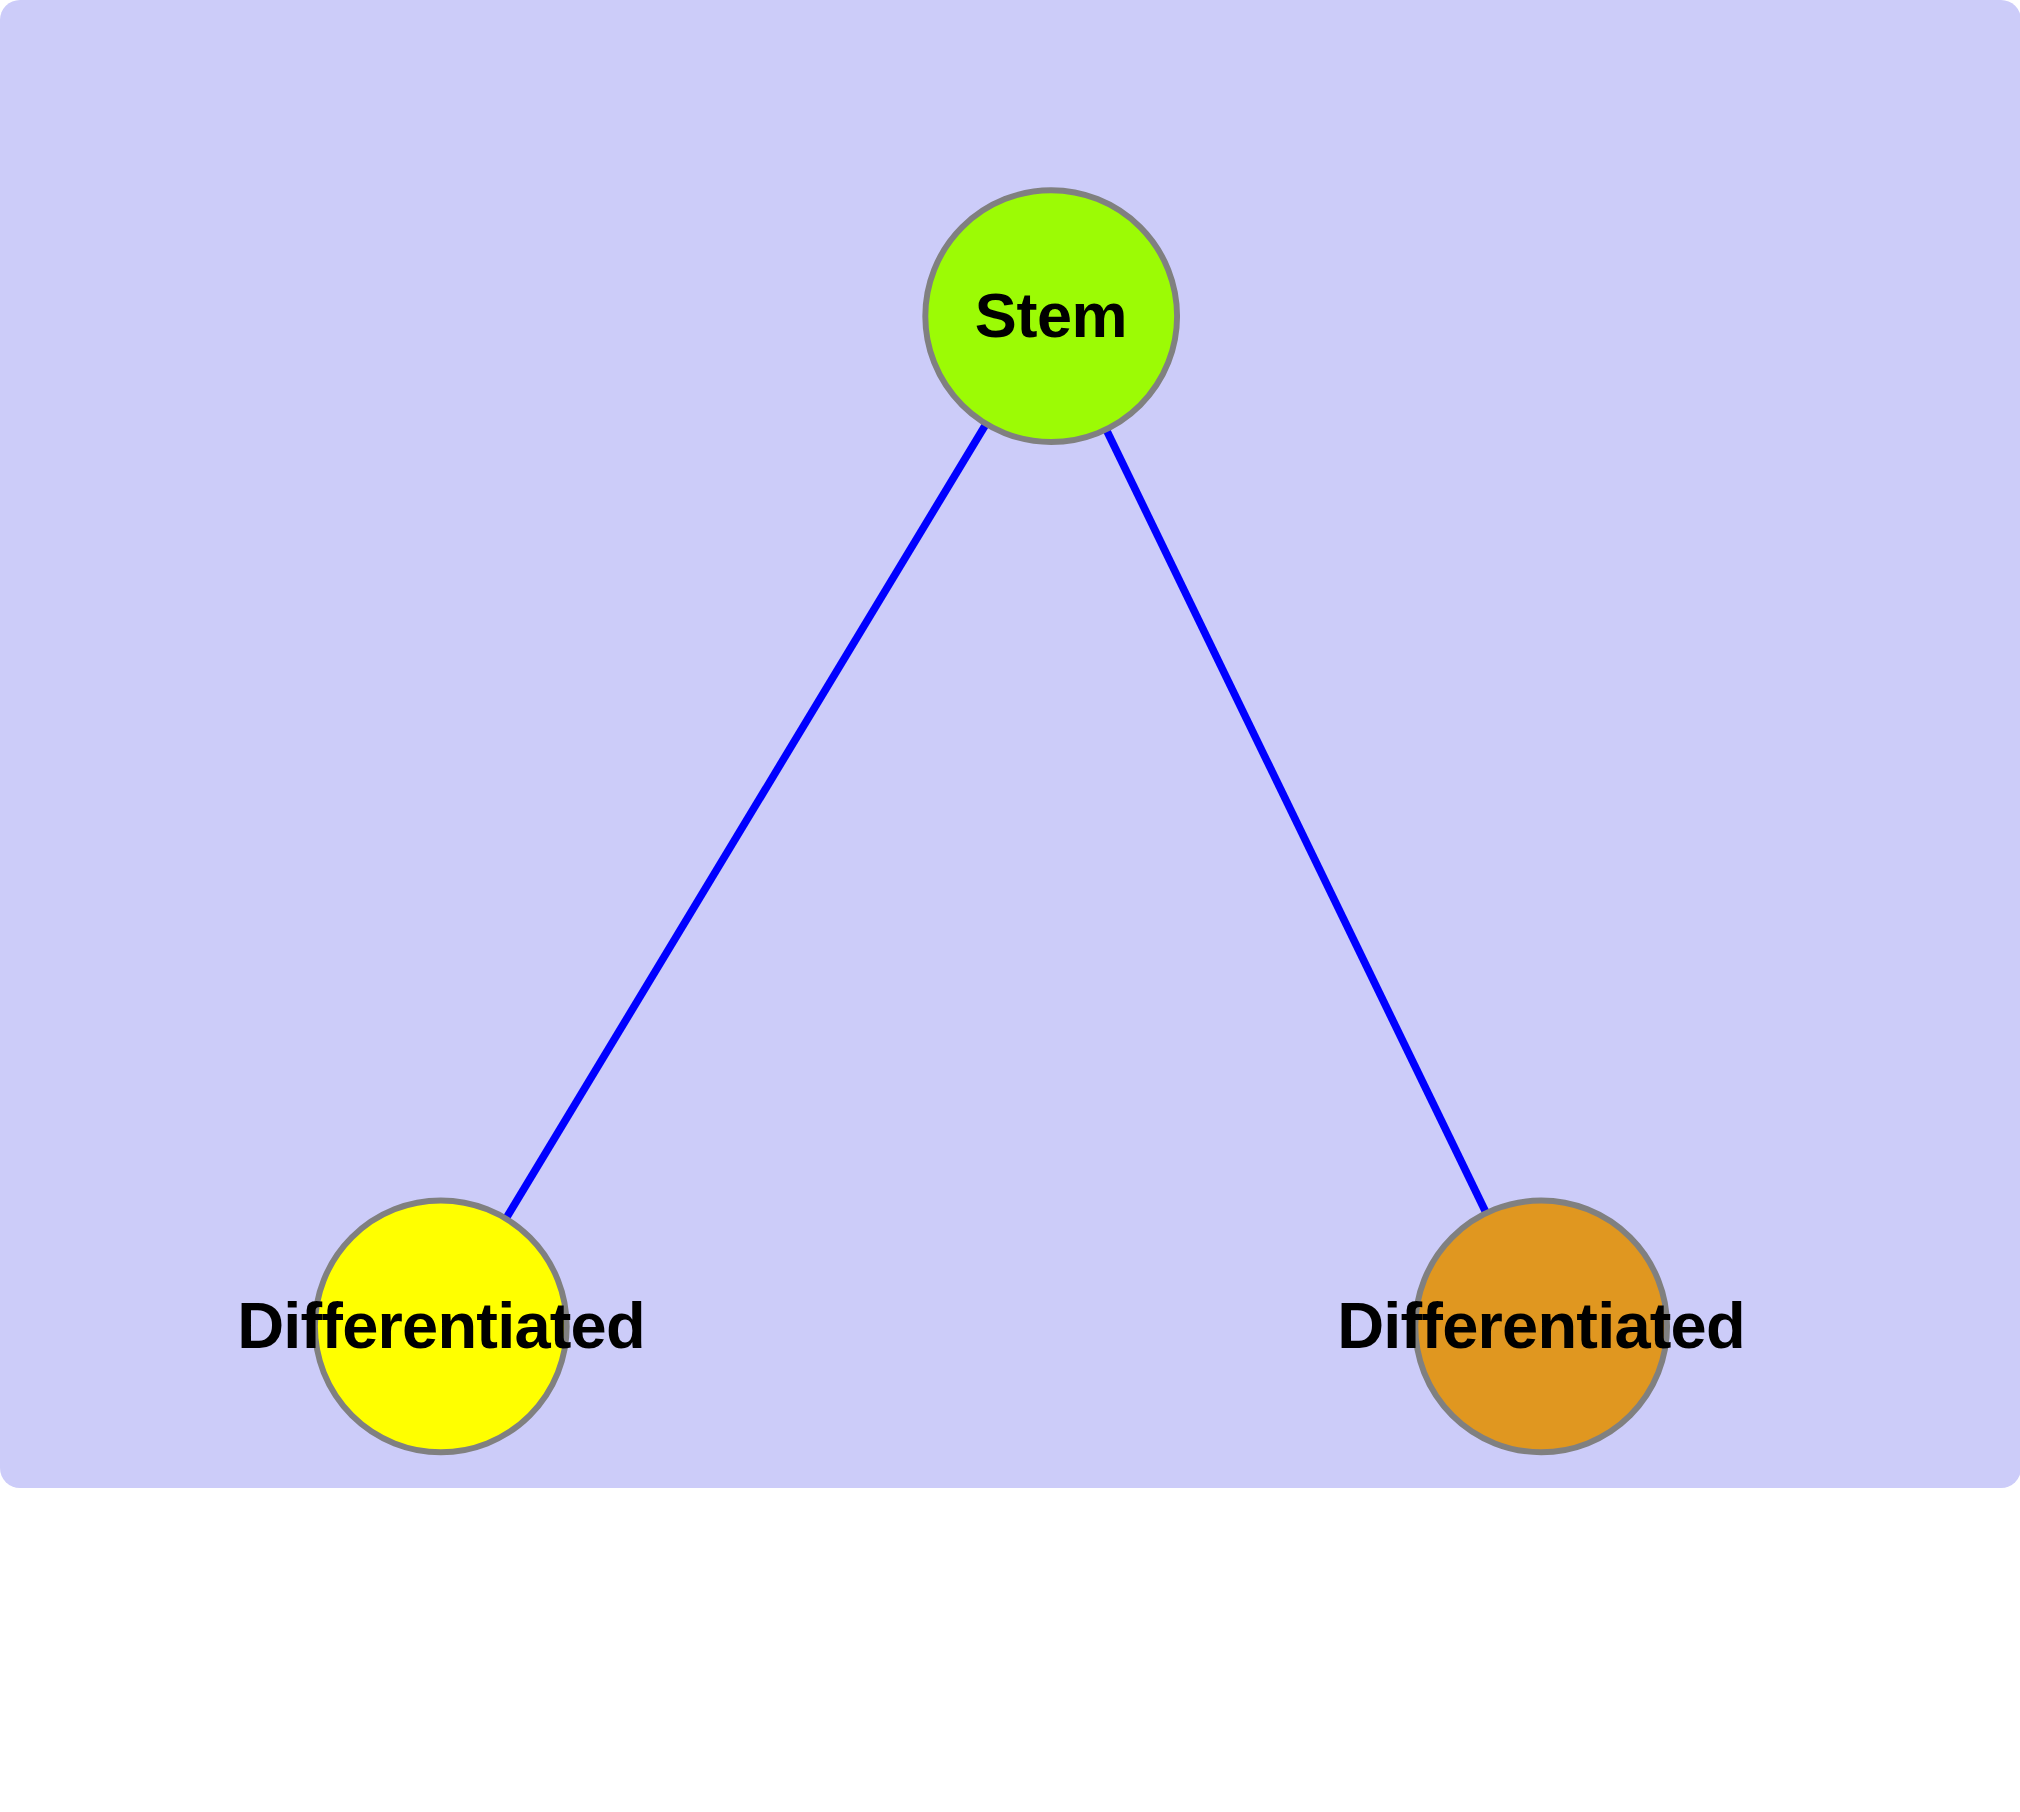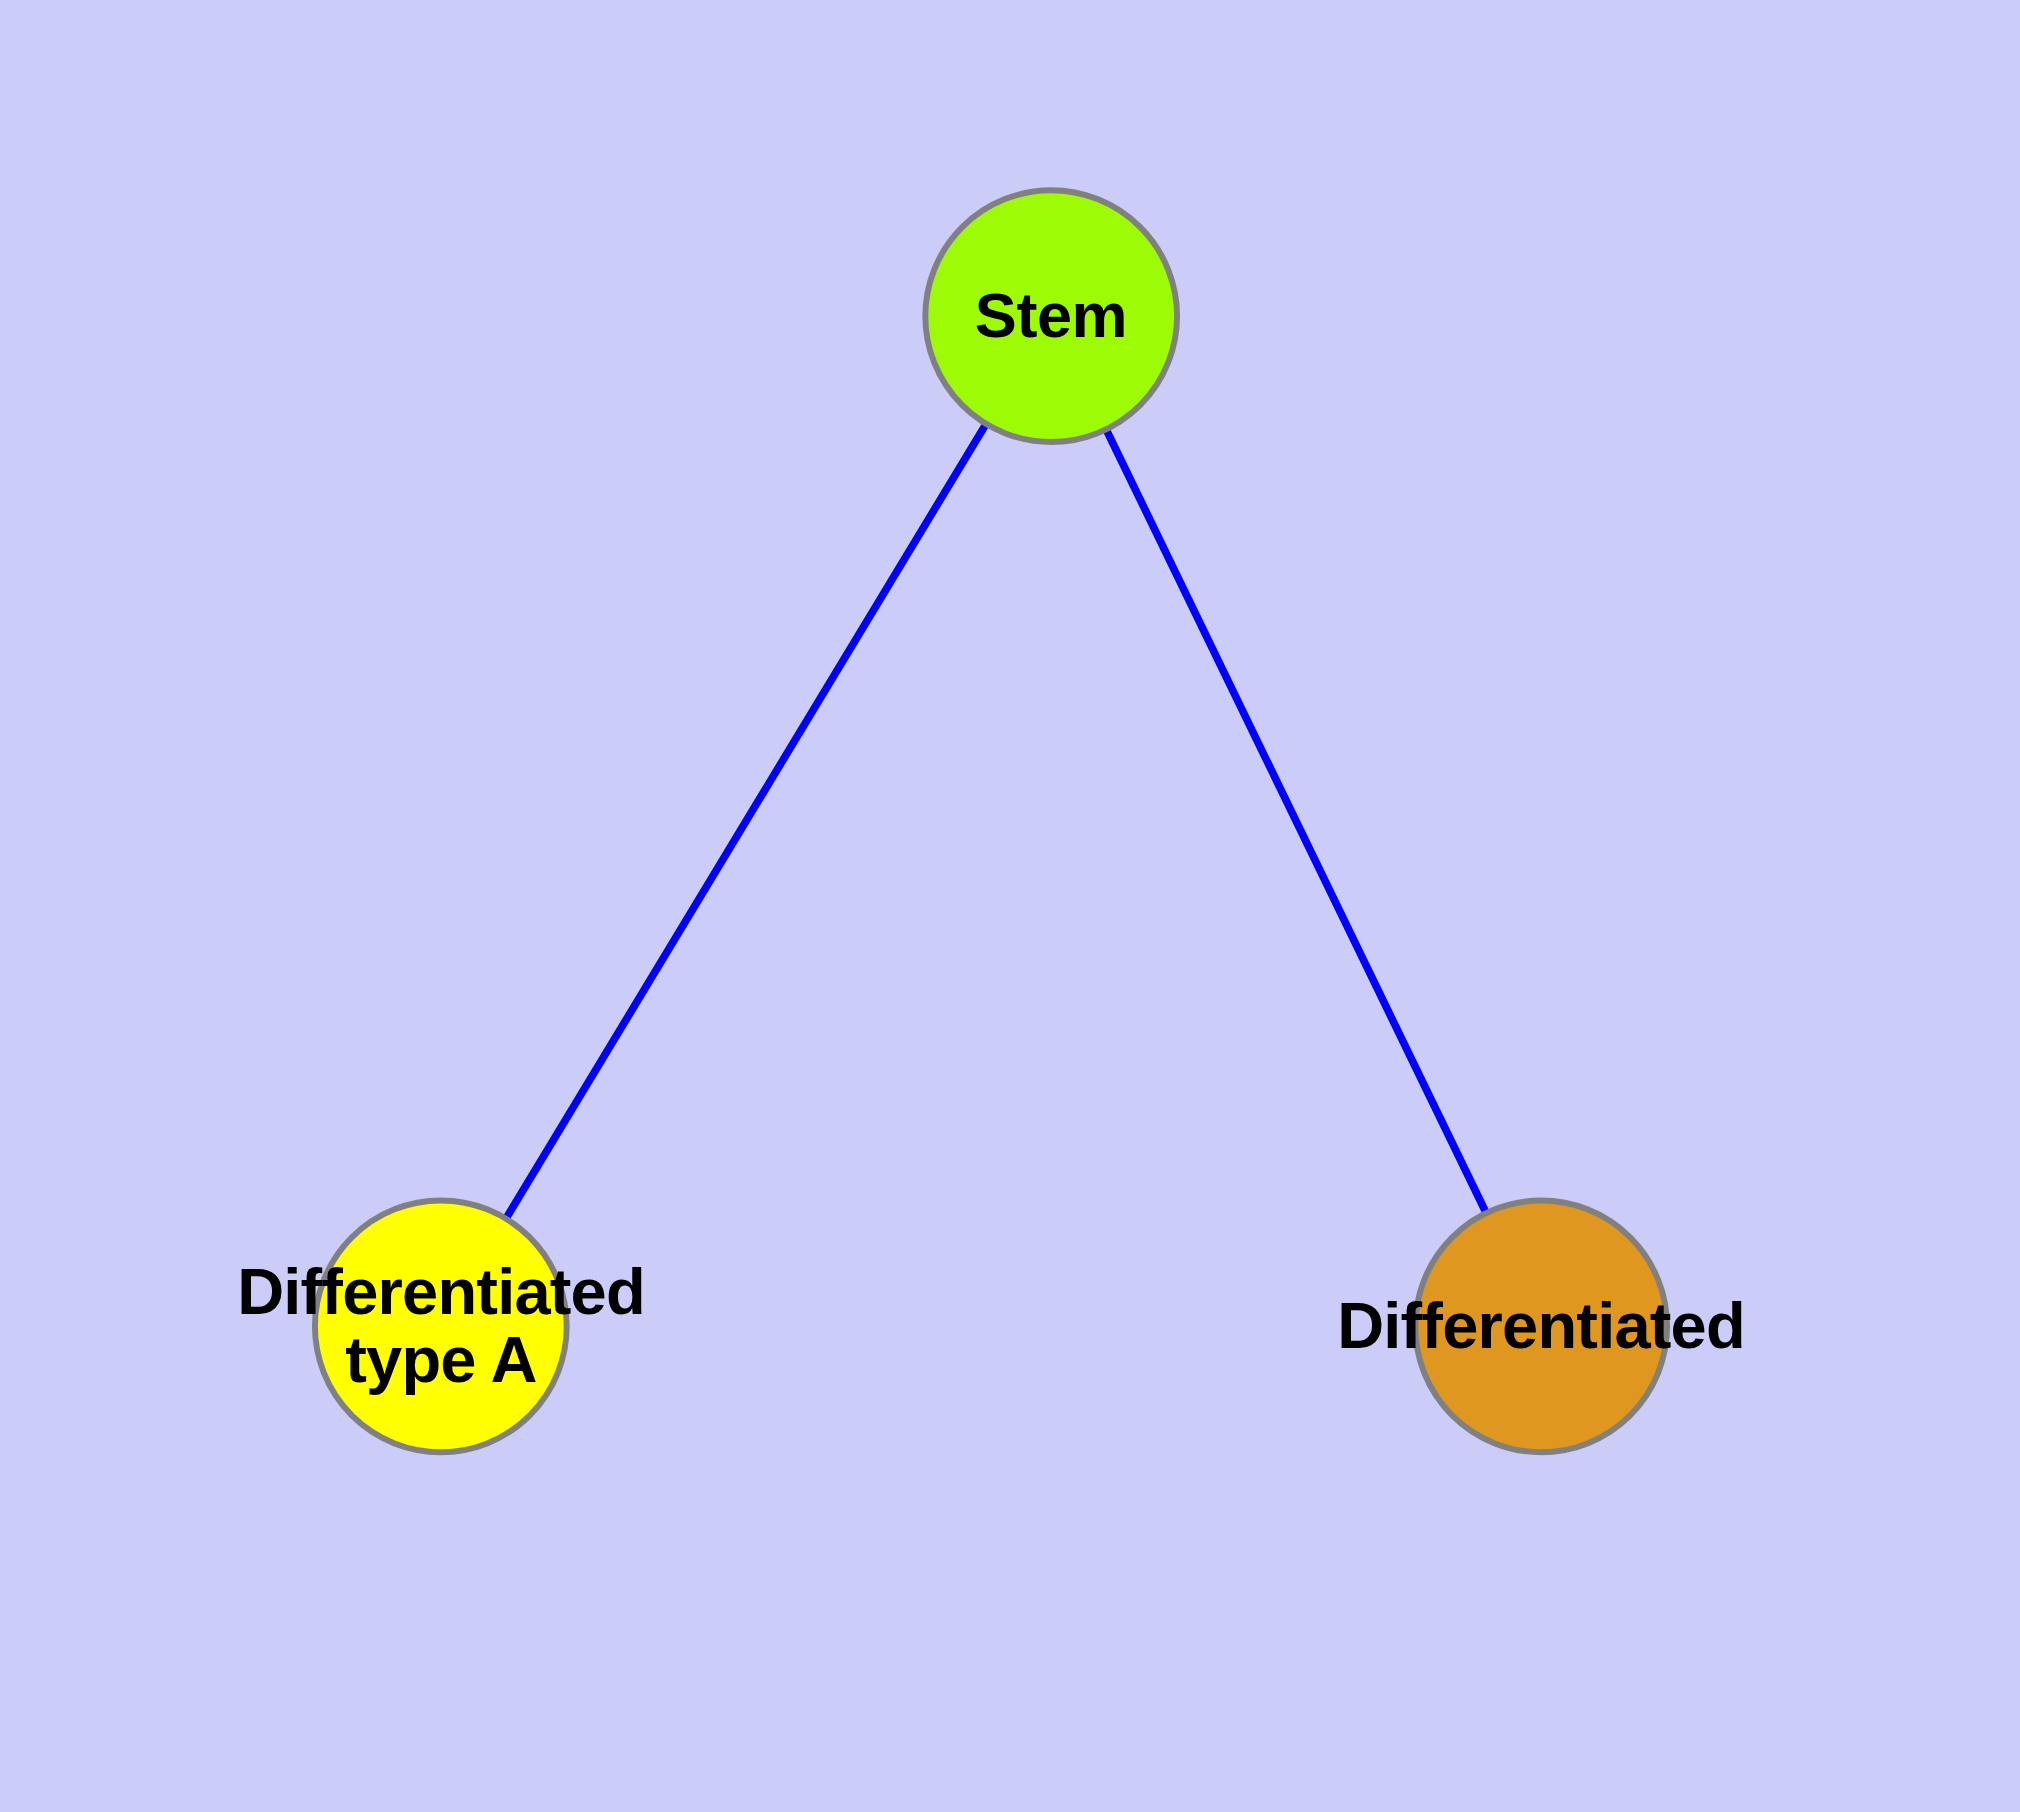--- a/index.html
+++ b/index.html
@@ -42,36 +42,36 @@
     letter-spacing: -0.4px;
   }
   .node-label.leaf {
     font-size: 65px;
     letter-spacing: -0.8px;
   }
 </style>
 </head>
 <body>
 
-<div id="canvas" style="width: 2021px; height: 1812px;">
+<div id="canvas" style="width: 2021px; height: 1488px; border-radius: 20px;">
 
   <div id="graph-bg" style="background: rgb(204, 204, 249); width: 2021px; height: 1812px;"></div>
 
   <svg id="graph-svg" viewBox="0 0 2384 2138" preserveAspectRatio="none" style="width: 2021px; height: 1812px;">
     <g id="edge-layer">
         <line x1="1163.4798620805543" y1="499.6833394444156" x2="596.5201379194457" y2="1438.3166605555843" stroke="#0000FF" stroke-width="9" stroke-linecap="butt"></line>
         <line x1="1304.5739610642715" y1="506.1698297380827" x2="1753.4260389357285" y2="1431.8301702619174" stroke="#0000FF" stroke-width="9" stroke-linecap="butt"></line>
       </g>
     <g id="node-layer">
         <circle cx="1240" cy="373" r="148.5" fill="#9CFB05" stroke="#808080" stroke-width="7"></circle>
         <circle cx="520" cy="1565" r="148.5" fill="#FFFF00" stroke="#808080" stroke-width="7"></circle>
         <circle cx="1818" cy="1565" r="148.5" fill="#E09720" stroke="#808080" stroke-width="7"></circle>
       </g>
   </svg>
 
   <div id="label-layer">
       <div class="node-label stem" style="left: 1051px; top: 316px; font-size: 63px; color: rgb(0, 0, 0);"><div>Stem</div></div>
-      <div class="node-label leaf" style="left: 441px; top: 1326px; font-size: 65px; color: rgb(0, 0, 0);"><div>Differentiated</div><div>type A</div></div>
+      <div class="node-label leaf" style="left: 441px; top: 1326px; font-size: 65px; color: rgb(0, 0, 0);"><div>Differentiated</div></div>
       <div class="node-label leaf" style="left: 1541px; top: 1326px; font-size: 65px; color: rgb(0, 0, 0);"><div>Differentiated</div></div>
     </div>
 
 </div>
 
 
 </body></html>

